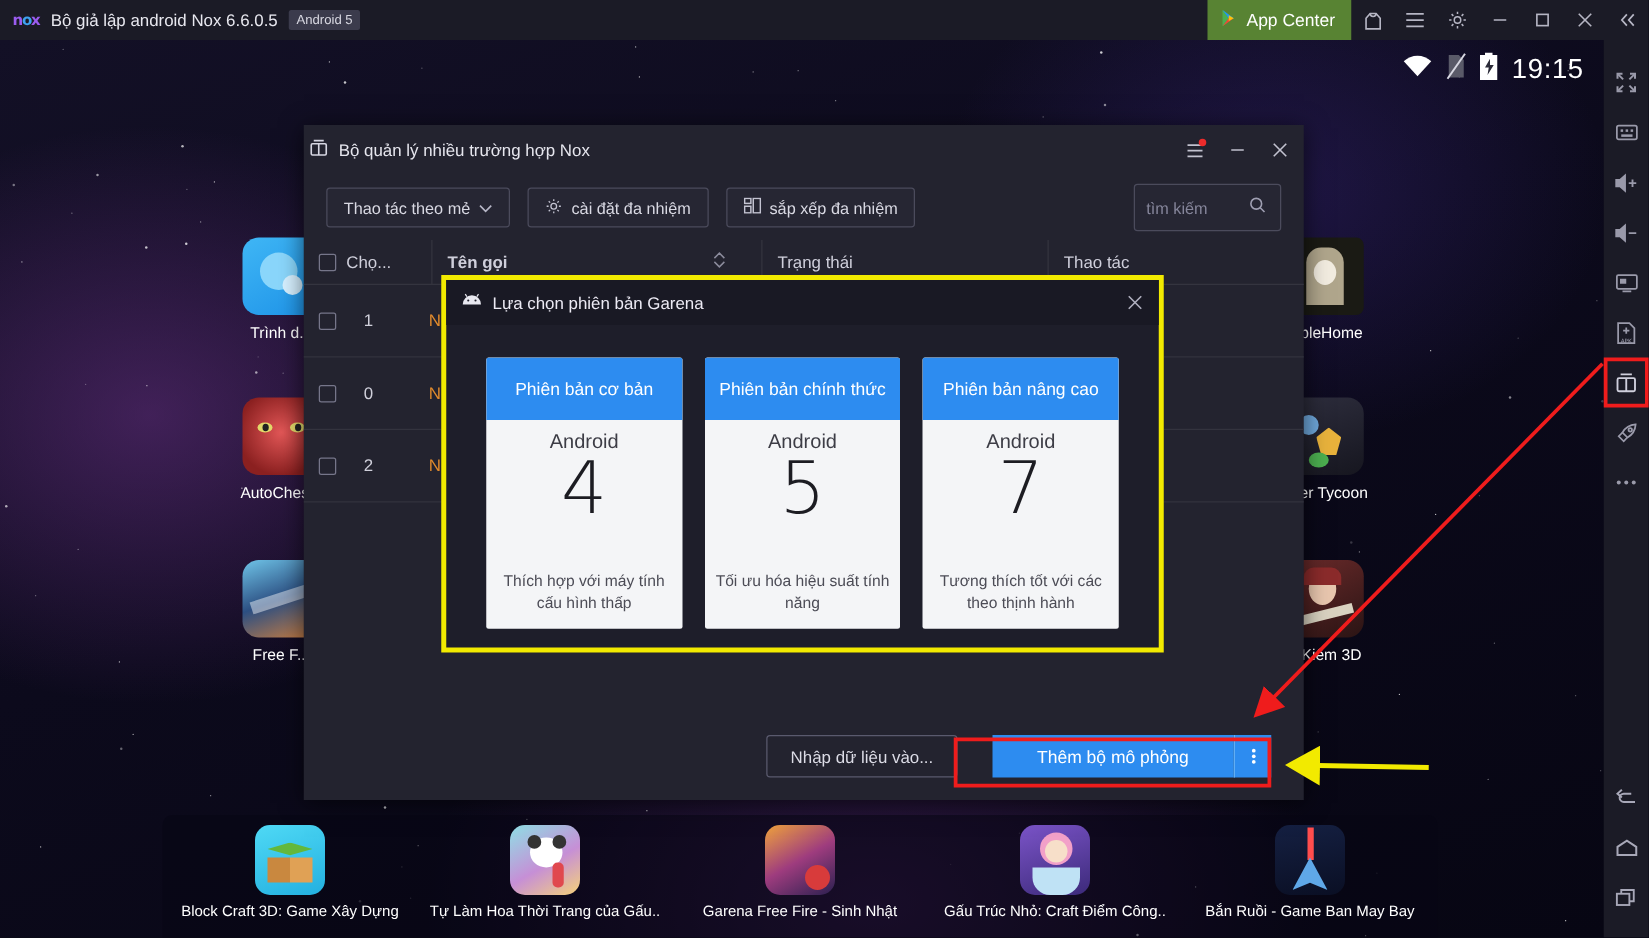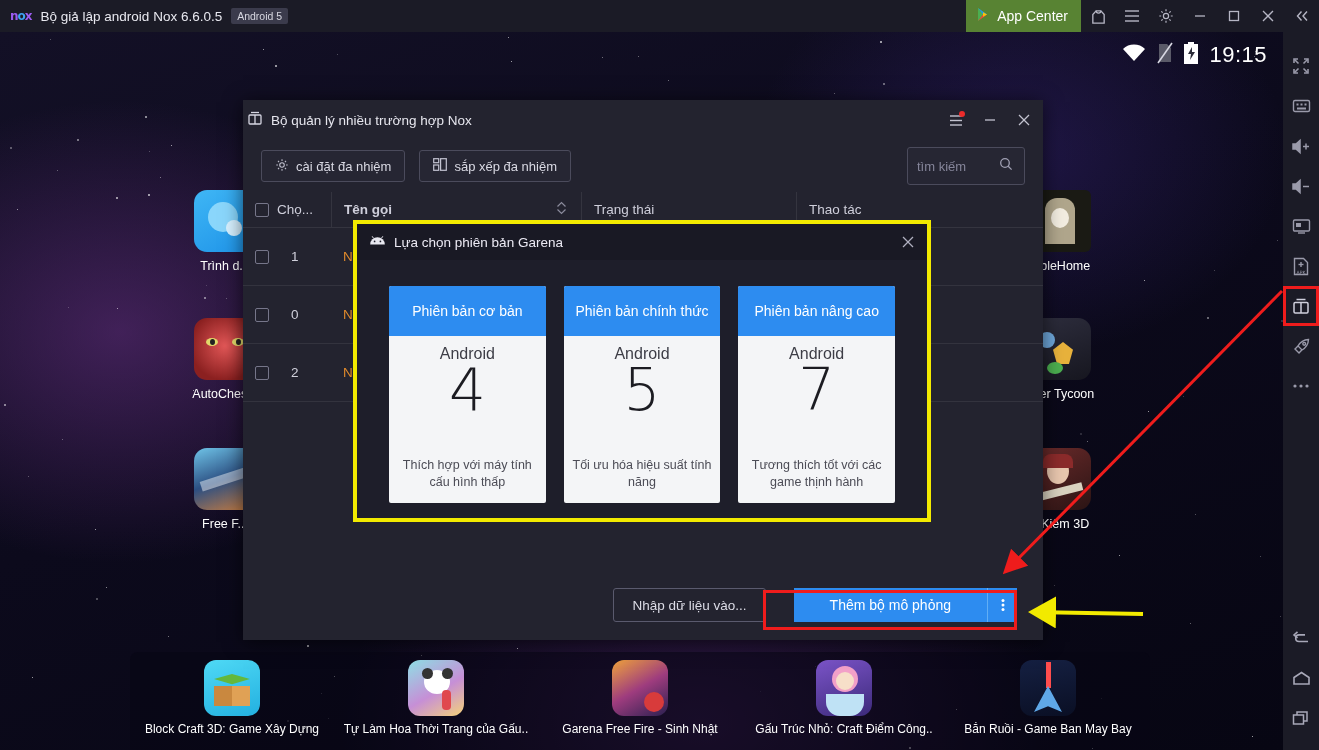--- a/index.html
+++ b/index.html
@@ -137,20 +137,21 @@
   .searchbox input {
     background: transparent; border: 0; outline: 0; color: #d9d9e3;
     font-size: 13px; width: 82px; font-family: "Liberation Sans", sans-serif;
   }
   .searchbox input::placeholder { color: #85859a; }
 
   .thead {
     height: 36px; display: flex; align-items: center;
     color: #cfcfdb; font-size: 13.5px;
     border-bottom: 1px solid #34343f;
+    gap: 14px;
   }
   .th { display: flex; align-items: center; height: 36px; padding-left: 12px; }
   .th-sel { width: 88px; gap: 8px; }
   .th-name { width: 250px; border-left: 1px solid #34343f; position: relative; font-weight: bold; }
   .th-state { width: 215px; border-left: 1px solid #34343f; }
   .th-act { flex: 1; border-left: 1px solid #34343f; }
   .sortcaret { position: absolute; right: 14px; color: #8b8b9c; }
 
   .cbx {
     width: 14px; height: 14px; border: 1px solid #76768a; border-radius: 2px;
@@ -542,20 +543,28 @@
           <svg width="14" height="14" viewBox="0 0 14 14" stroke="#c2c2cf" stroke-width="1.3">
               <line x1="2" y1="2" x2="12" y2="12"></line>
               <line x1="12" y1="2" x2="2" y2="12"></line>
             </svg>
         </span>
       </div>
     </div>
 
     <div class="mm-toolbar">
       <div class="tbtn">
+        <span>Thao tác theo mẻ</span>
+        <span>
+          <svg width="11" height="8" viewBox="0 0 11 8" stroke="#b6b6c6" stroke-width="1.3" fill="none">
+              <path d="M1 1.5 L5.5 6 L10 1.5"></path>
+            </svg>
+        </span>
+      </div>
+      <div class="tbtn">
         <span>
           <svg width="14" height="14" viewBox="0 0 16 16" fill="none" stroke="#c3c3d1" stroke-width="1.2">
             <circle cx="8" cy="8" r="2.6"></circle>
             <path d="M8 1.5v1.8M8 12.7v1.8M1.5 8h1.8M12.7 8h1.8M3.4 3.4l1.3 1.3M11.3 11.3l1.3 1.3M12.6 3.4l-1.3 1.3M4.7 11.3l-1.3 1.3"></path>
           </svg>
         </span>
         <span>cài đặt đa nhiệm</span>
       </div>
       <div class="tbtn">
         <span>
@@ -745,21 +754,21 @@
           <div class="v-and">Android</div>
           <div class="v-num">5</div>
           <div class="v-desc">Tối ưu hóa hiệu suất tính năng</div>
         </div>
       </div>
       <div class="vcard">
         <div class="vcard-head">Phiên bản nâng cao</div>
         <div class="vcard-body">
           <div class="v-and">Android</div>
           <div class="v-num">7</div>
-          <div class="v-desc">Tương thích tốt với các game thịnh hành</div>
+          <div class="v-desc">Tương thích tốt với các theo thịnh hành</div>
         </div>
       </div>
     </div>
   </div>
 
   <div class="sidebar">
     <div style="height:14px"></div>
     <div class="sb-btn">
       <svg width="18" height="18" viewBox="0 0 18 18" fill="none" stroke="#9a9aaa" stroke-width="1.6">
         <path d="M2 6V2h4M16 6V2h-4M2 12v4h4M16 12v4h-4"></path>

